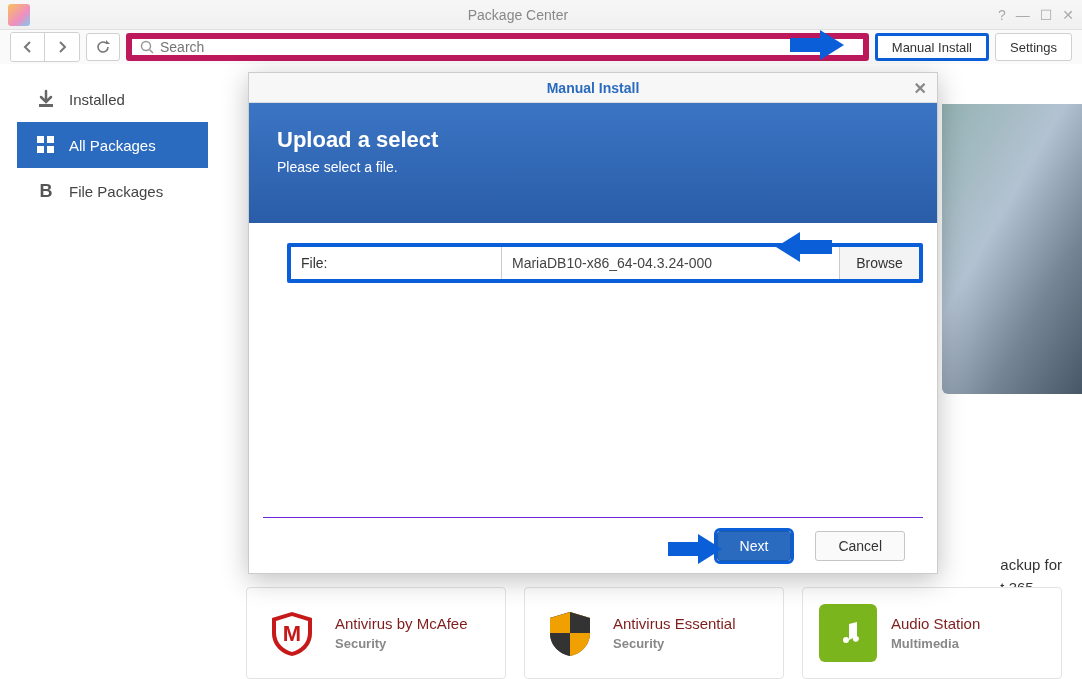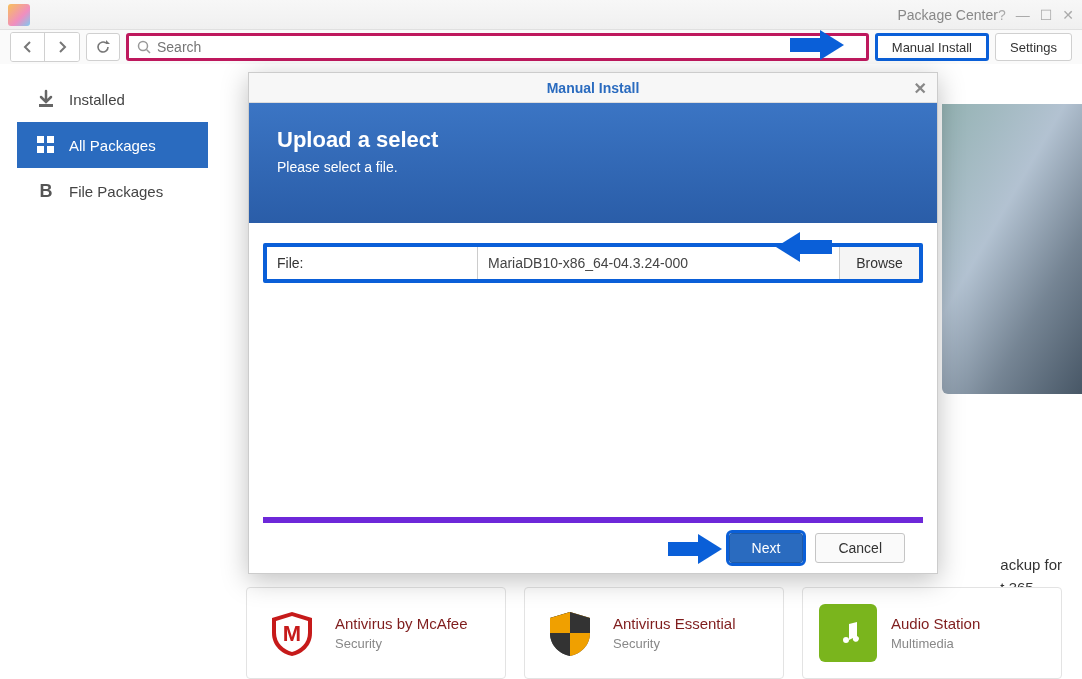--- a/index.html
+++ b/index.html
@@ -1,63 +1,63 @@
 <!DOCTYPE html>
 <html><head>
   <meta charset="utf-8">
   <style>
     * { box-sizing: border-box; margin: 0; padding: 0; }
     body { font-family: "Segoe UI", Arial, sans-serif; font-size: 14px; color: #333; background: #fff; width: 1082px; height: 679px; overflow: hidden; position: relative; }
     
     .titlebar { height: 30px; background: linear-gradient(#f7f7f7,#f0f0f0); display: flex; align-items: center; padding: 0 8px; border-bottom: 1px solid #e0e0e0; }
-    .titlebar-title { flex: 1; text-align: right; color: #888; font-size: 14px; padding-left: 8px; }
+    .titlebar-title { flex: 1; text-align: center; color: #888; font-size: 14px; padding-left: 8px; }
     .app-icon { width: 22px; height: 22px; border-radius: 3px; background: linear-gradient(135deg,#f8c05a,#f08ec0 60%,#7ec9f0); display:inline-block; }
     .winctl { display: flex; gap: 10px; color:#aaa; font-size:14px; }
     .winctl span { cursor:default; }
     
     .toolbar { height: 34px; display: flex; align-items: center; padding: 4px 10px; gap: 6px; background: #fafafa; }
     .tool-btn { width: 34px; height: 28px; border:1px solid #d0d0d0; border-radius:3px; background:#fff; display:flex; align-items:center; justify-content:center; color:#555; font-size:14px; }
     .group { display:flex; border:1px solid #d0d0d0; border-radius:3px; overflow:hidden; }
     .group .tool-btn { border:none; border-right:1px solid #d0d0d0; border-radius:0; }
     .group .tool-btn:last-child { border-right:none; }
-    .searchbox { flex:1; height:28px; border:3px solid #be185d; border-radius:3px; background:#fff; display:flex; align-items:center; padding:0 8px; gap:6px; }
+    .searchbox { flex:1; height:28px; border:6px solid #be185d; border-radius:3px; background:#fff; display:flex; align-items:center; padding:0 8px; gap:6px; }
     .searchbox input { flex:1; border:none; outline:none; font-size:14px; color:#555; }
     .pill-btn { height:28px; padding: 0 14px; border:1px solid #d0d0d0; border-radius:3px; background:#fff; color:#333; font-size:13px; display:flex; align-items:center; }
     .pill-btn.hl { border:3px solid #0a5fd8; }
     
     .main { display:flex; height: calc(100% - 64px); }
     .sidebar { width: 225px; padding: 12px 17px; }
     .side-item { display:flex; align-items:center; gap:12px; padding:12px 18px; color:#444; font-size:15px; }
     .side-item.active { background:#2a6bbf; color:#fff; }
     .icon-box { width:22px; height:22px; display:flex; align-items:center; justify-content:center; }
     
     .content { flex:1; position:relative; background:#fff; border-left:1px solid #fff; }
     
     .banner-img { position:absolute; right:0; top:40px; width:140px; height:290px; background: linear-gradient(120deg,#8aa 0%,#abc 40%,#678 70%,#345 100%); border-bottom-left-radius:6px; opacity:0.9;}
     .promo-text { position:absolute; right:20px; top:490px; font-size:15px; color:#333; line-height:1.5; }
     
     .pkg-row { position:absolute; left:20px; right:20px; bottom:0; display:flex; gap:18px; }
     .pkg-card { flex:1; border:1px solid #e3e3e3; border-radius:4px; padding:16px; display:flex; gap:14px; align-items:center; background:#fff; }
     .pkg-icon { width:58px; height:58px; border-radius:8px; display:flex; align-items:center; justify-content:center; }
     .pkg-title { font-size:15px; color:#7f1d1d; margin-bottom:4px; }
-    .pkg-cat { font-size:13px; color:#888; }
+    .pkg-cat { font-size:13px; color:#888;font-weight:bold; }
     
     
     .modal { position:absolute; left:248px; top:72px; width:690px; height:502px; background:#fff; box-shadow:0 6px 25px rgba(0,0,0,0.25); border:1px solid #ccc; display:flex; flex-direction:column; }
     .modal-title { height:30px; display:flex; align-items:center; justify-content:center; background:#f7f7f7; border-bottom:1px solid #ddd; position:relative; color:#2a6bbf; font-weight:600; font-size:14px; }
     .modal-close { position:absolute; right:10px; top:6px; color:#888; font-size:16px; }
     .modal-hero { height:120px; background:linear-gradient(#3b75c4,#2a5da8); color:#fff; padding:24px 28px; }
     .modal-hero h2 { font-size:22px; font-weight:bold; margin-bottom:6px; }
     .modal-hero p { font-size:14px; }
     .modal-body { flex:1; padding:20px 14px; }
-    .file-row { display:flex; align-items:center; border:4px solid #0a5fd8; border-radius:2px; height:40px; }
+    .file-row { display:flex; align-items:center; border:4px solid #0a5fd8; border-radius:2px; height:40px;margin-left:24px; }
     .file-label { width:210px; padding-left:10px; color:#333; }
     .file-value { flex:1; border-left:1px solid #ccc; height:100%; display:flex; align-items:center; padding:0 10px; color:#444; white-space:nowrap; overflow:hidden; }
     .browse-btn { width:80px; height:100%; border-left:1px solid #ccc; display:flex; align-items:center; justify-content:center; background:#f5f5f5; color:#333; }
-    .modal-footer { height:56px; border-top:6px solid #6d28d9; display:flex; align-items:center; justify-content:flex-end; gap:12px; padding:0 18px; margin:0 14px; }
+    .modal-footer { height:56px; border-top:1px solid #6d28d9; display:flex; align-items:center; justify-content:flex-end; gap:24px; padding:0 18px; margin:0 14px; }
     .btn { height:30px; padding:0 22px; border-radius:3px; border:1px solid #c5c5c5; background:#fafafa; display:flex; align-items:center; font-size:14px; }
     .btn.primary { background:#2a6bbf; border-color:#1f5aa6; color:#fff; outline:3px solid #0a5fd8; }
     
     
     .arrow { position:absolute; width:60px; height:30px; pointer-events:none; }
     .arrow .shaft { position:absolute; left:0; top:8px; width:34px; height:14px; background:#0a5fd8; }
     .arrow .head { position:absolute; left:30px; top:0; width:0; height:0; border-top:15px solid transparent; border-bottom:15px solid transparent; border-left:24px solid #0a5fd8; }
     .arrow.flip .shaft { left:26px; }
     .arrow.flip .head { left:4px; border-left:none; border-right:24px solid #0a5fd8; }
     

